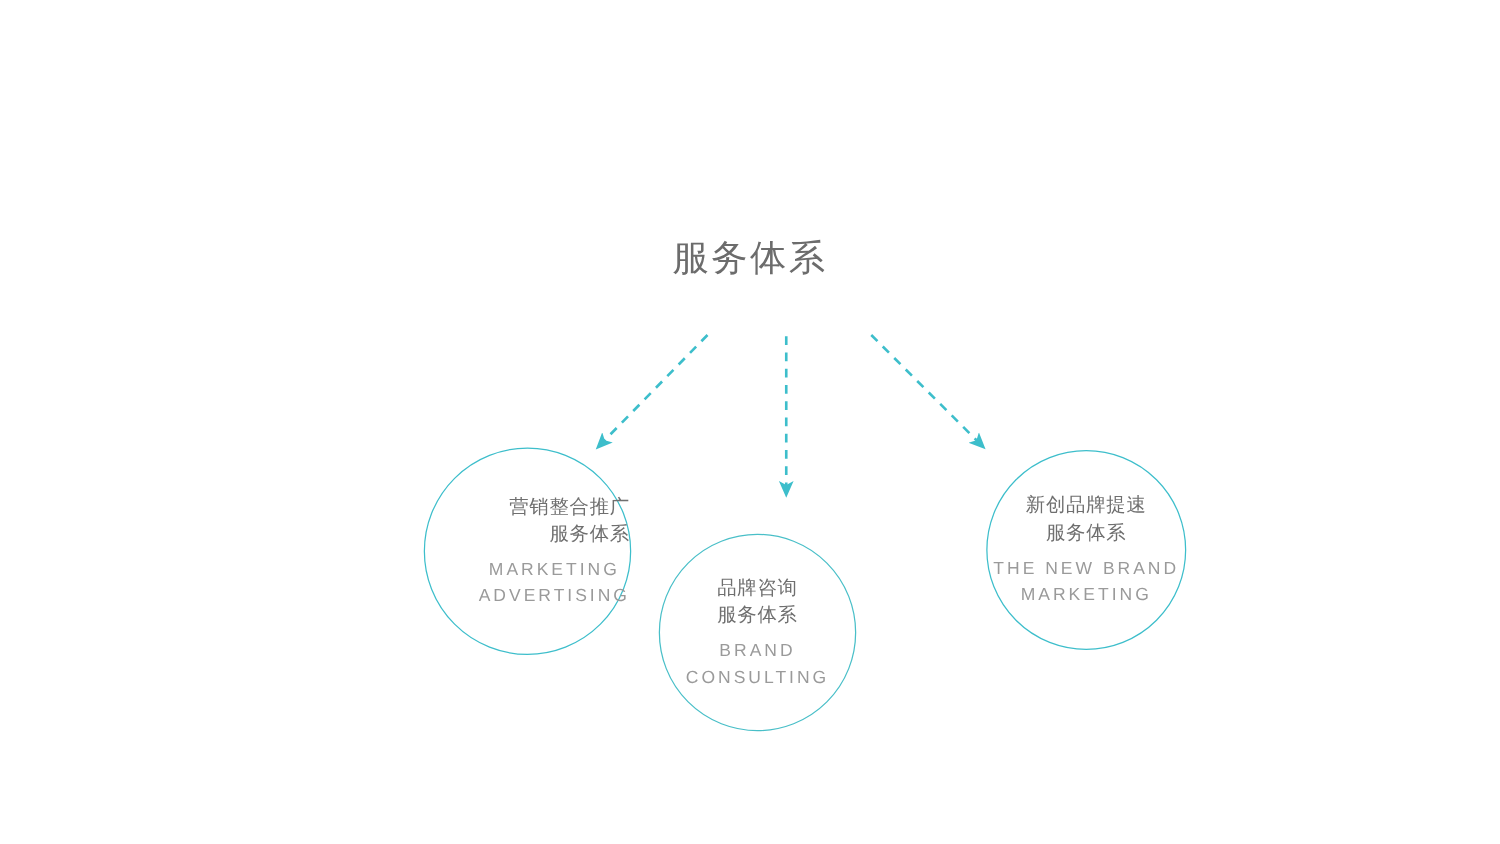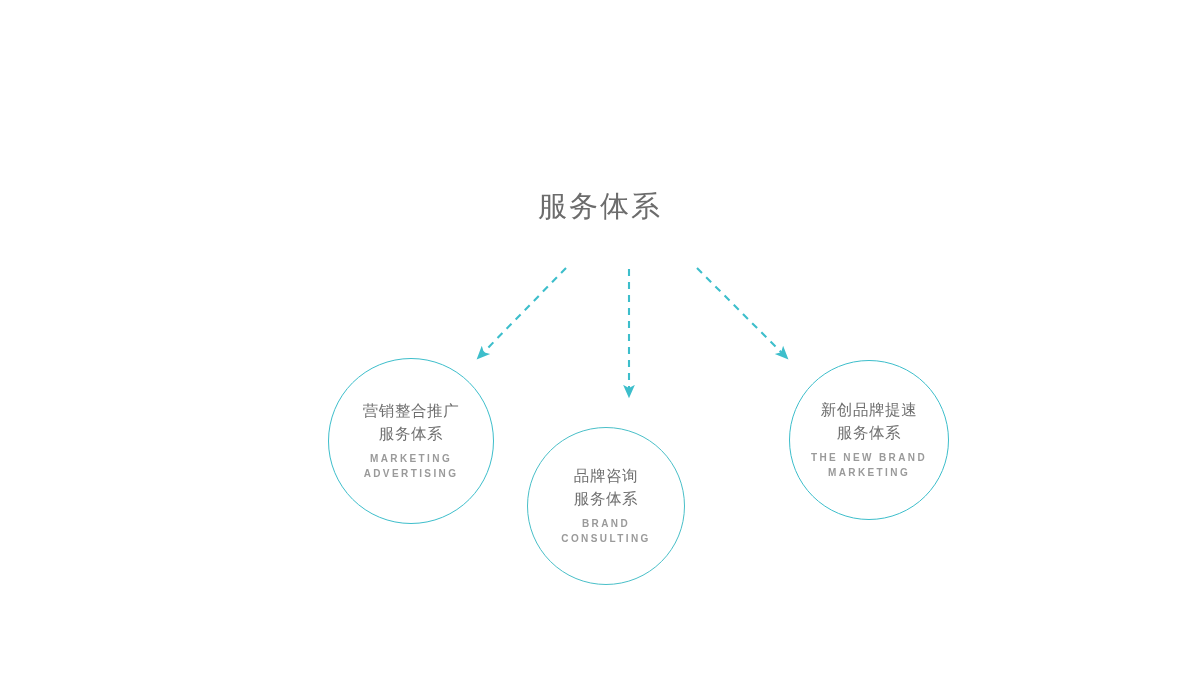--- a/index.html
+++ b/index.html
@@ -76,25 +76,26 @@
     position: absolute;
     border-radius: 50%;
     background: #ffffff;
     display: flex;
     flex-direction: column;
     align-items: center;
     justify-content: center;
     text-align: center;
   }
   .node-left {
-    left: 328px;
+    left: 339px;
     top: 358px;
     width: 166px;
     height: 166px;
     border: 1.6px solid #3dbecb;
+    align-items: flex-end;
   }
   .node-mid {
     left: 527px;
     top: 427px;
     width: 158px;
     height: 158px;
     border: 1.6px solid #49bfc8;
   }
   .node-right {
     left: 789px;
@@ -111,22 +112,22 @@
     letter-spacing: 0.6px;
     line-height: 1.45;
     white-space: nowrap;
     font-family: "DejaVu Sans", "Liberation Sans", sans-serif;
   }
   .node .en-block {
     margin-top: 6px;
   }
   .node .en-line {
     display: block;
-    font-size: 10px;
-    font-weight: 700;
+    font-size: 14px;
+    font-weight: 400;
     color: #9a9a9a;
     letter-spacing: 2.4px;
     line-height: 1.55;
     white-space: nowrap;
   }
 </style>
 </head>
 <body>
 
 <div class="slide">

